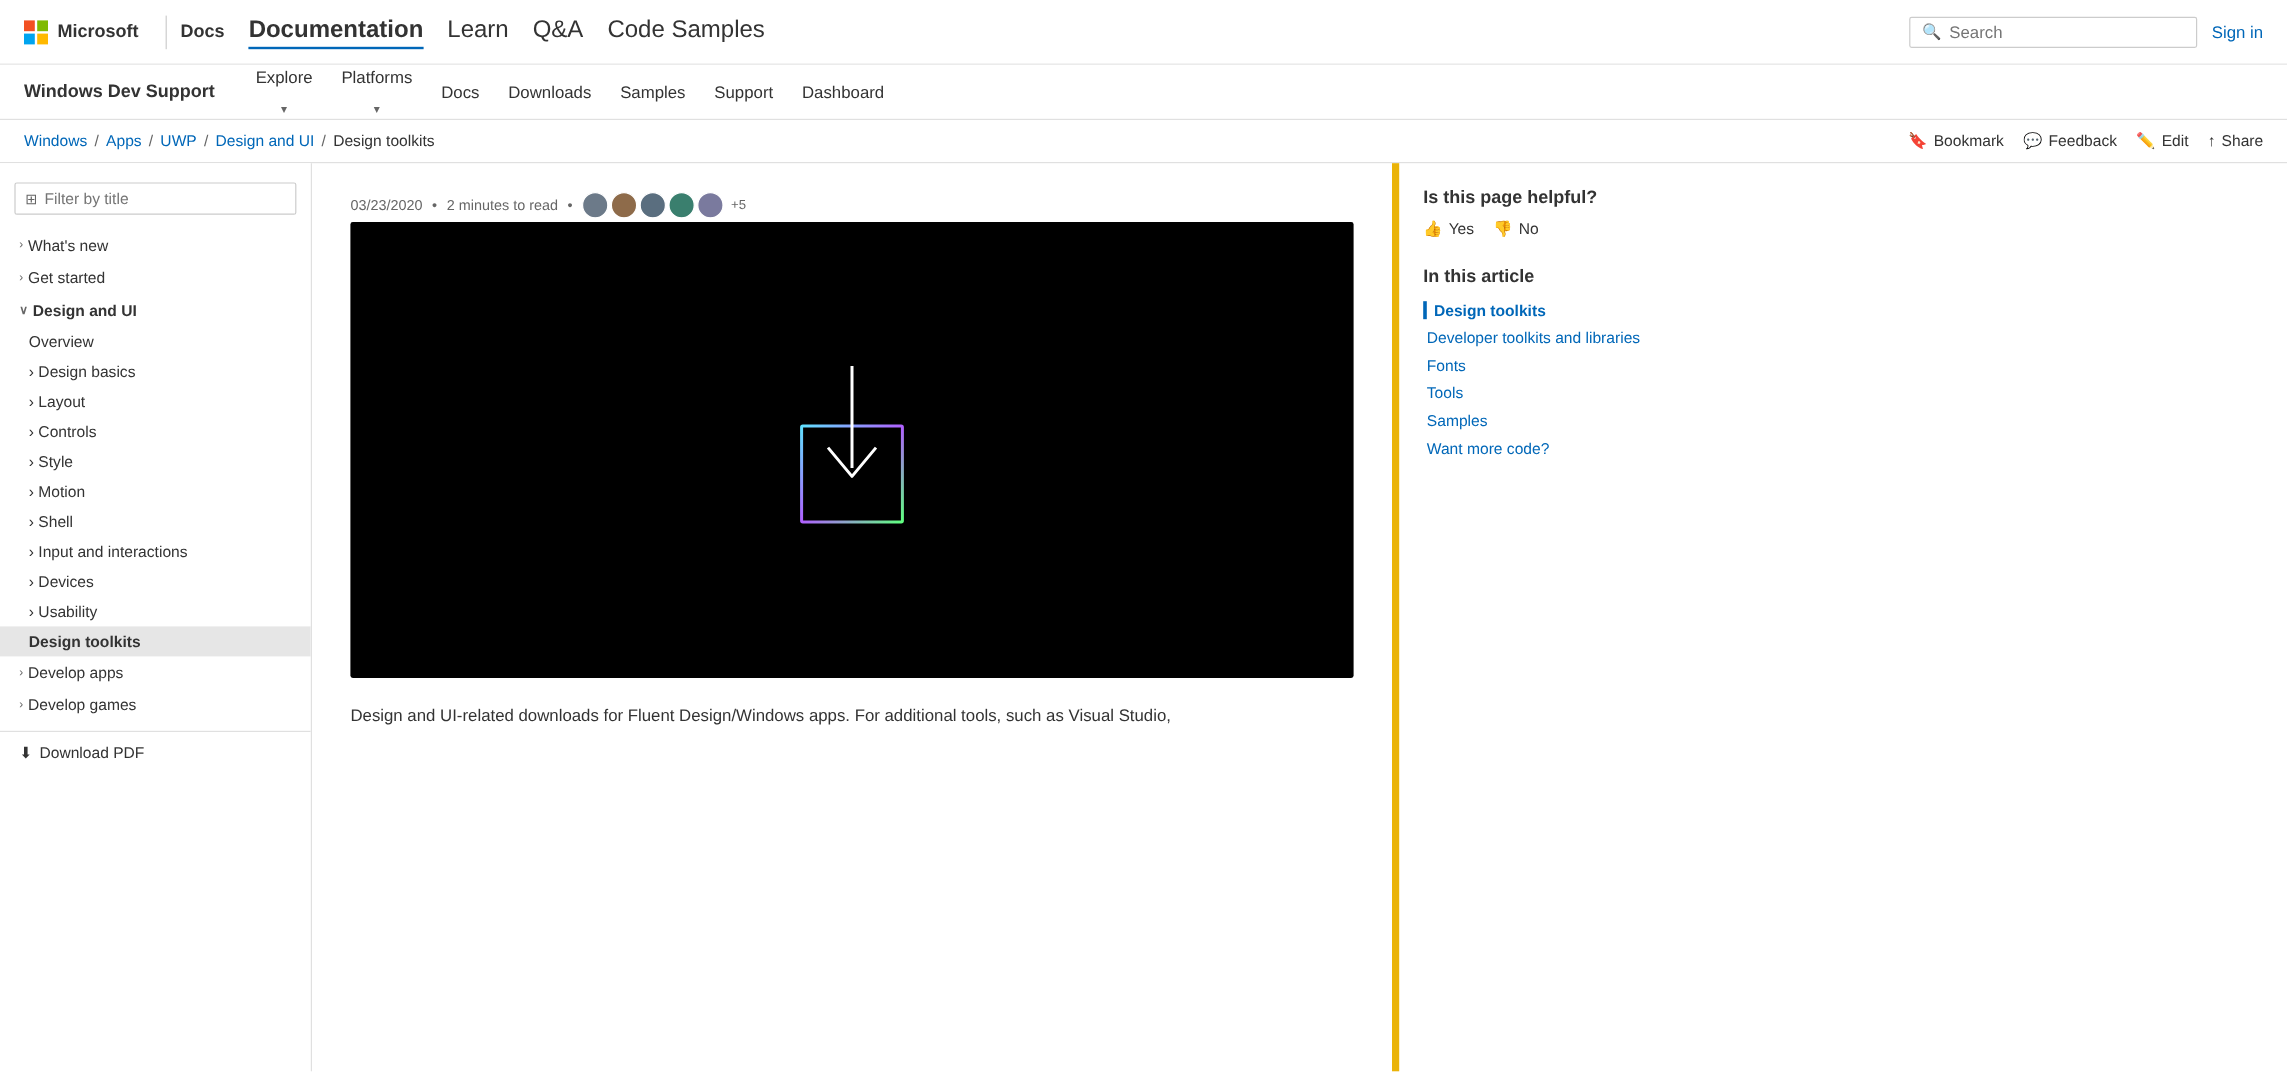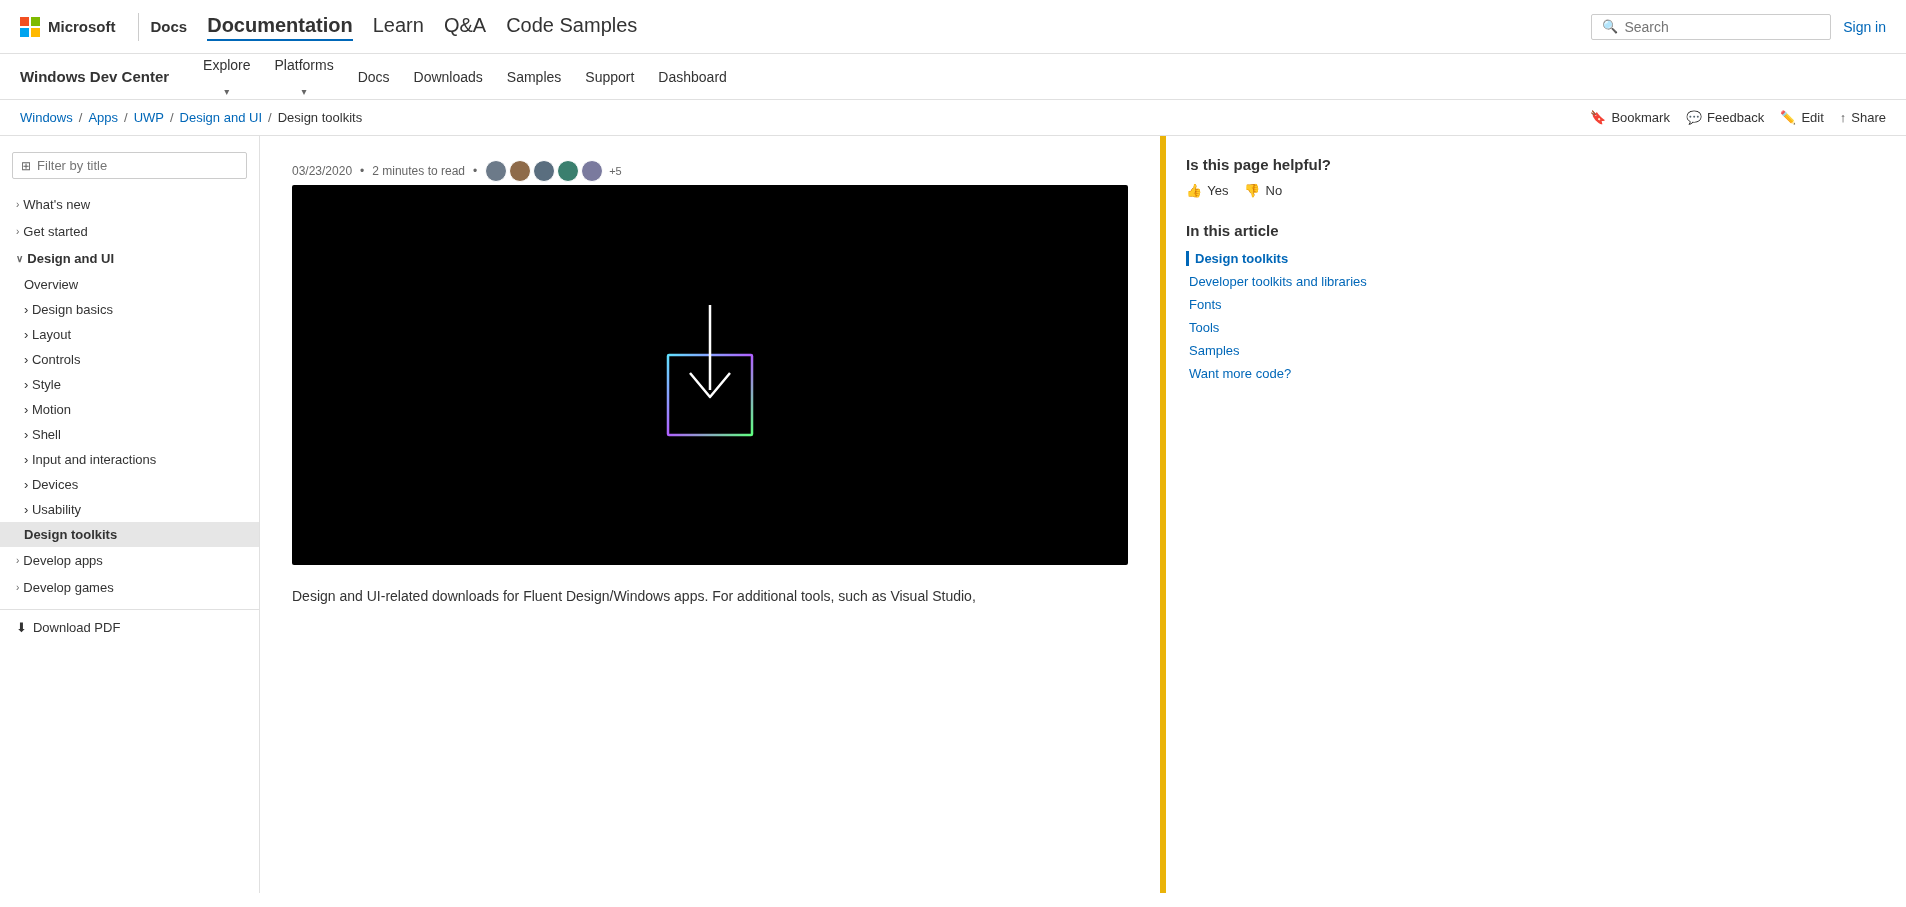--- a/index.html
+++ b/index.html
@@ -310,21 +310,21 @@
   <div class="top-nav-right">
     <div class="search-box">
       <span class="search-icon">🔍</span>
       <input type="text" placeholder="Search" style="">
     </div>
     <a class="sign-in-btn">Sign in</a>
   </div>
 </nav>
 
 <nav class="sub-nav">
-  <span class="sub-nav-brand">Windows Dev Center</span>
+  <span class="sub-nav-brand">Windows Dev Support</span>
   <a class="sub-nav-link">
     <span>Explore</span>
     <span class="chevron">▾</span>
   </a>
   <a class="sub-nav-link">
     <span>Platforms</span>
     <span class="chevron">▾</span>
   </a>
   <a class="sub-nav-link">Docs</a>
   <a class="sub-nav-link">Downloads</a>

